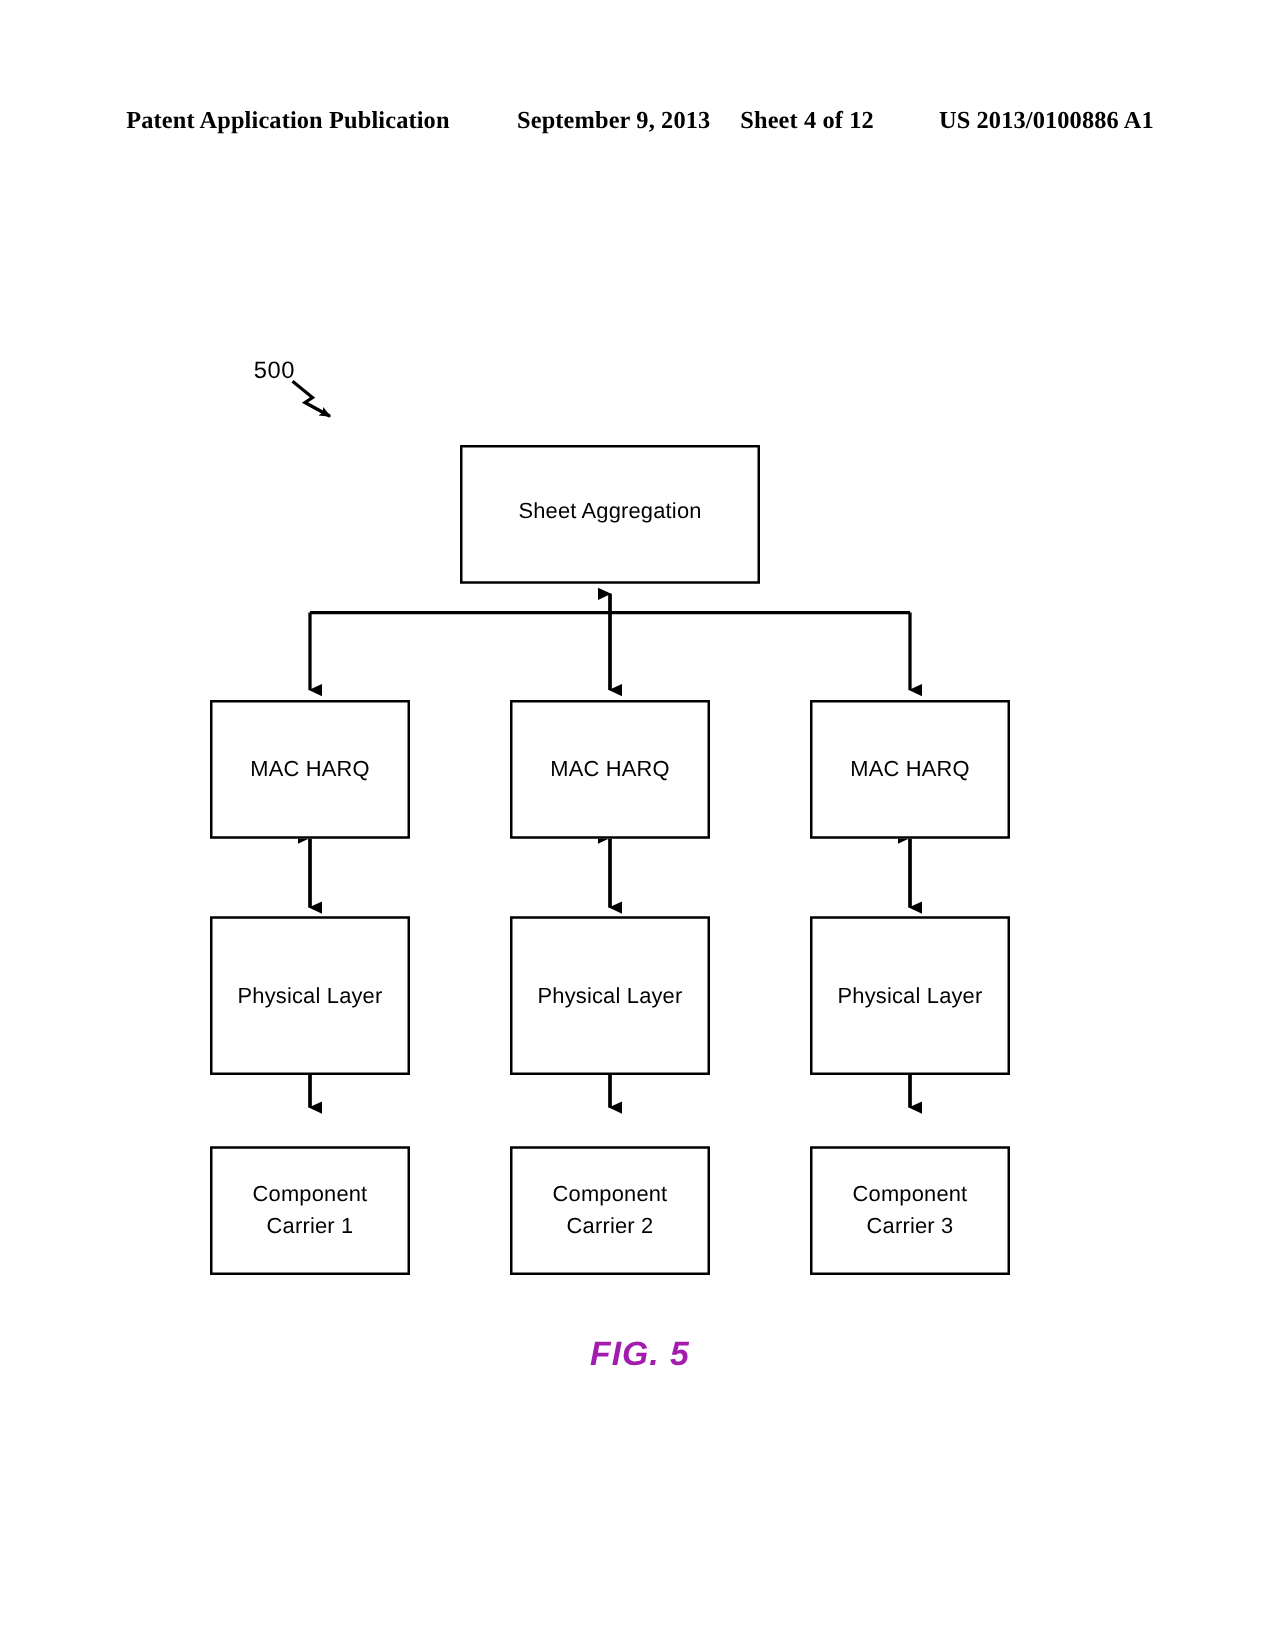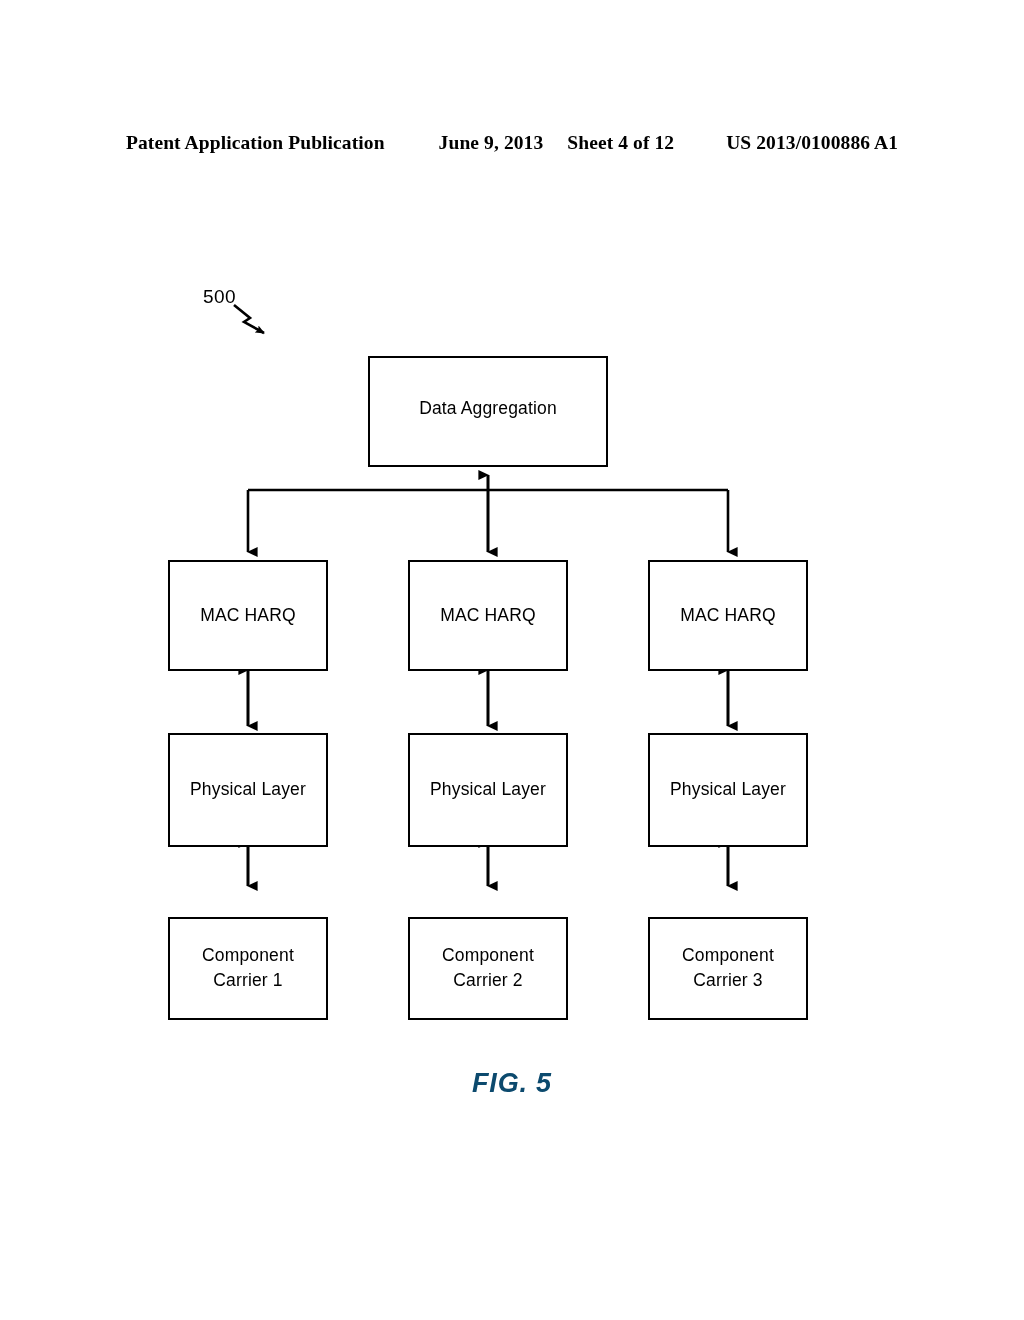--- a/index.html
+++ b/index.html
@@ -22,21 +22,21 @@
     top: 86px;
     left: 0;
     width: 1024px;
     text-align: center;
     font-family: "Liberation Serif", serif;
     font-weight: bold;
     font-size: 19.5px;
     letter-spacing: 0.1px;
     white-space: nowrap;
   }
-  .page-header .seg { display: inline-block; vertical-align: baseline; margin-top: 46px; }
+  .page-header .seg { display: inline-block; vertical-align: baseline; }
   .hdr-gap-1 { display: inline-block; width: 44px; }
   .hdr-gap-2 { display: inline-block; width: 14px; }
   .hdr-gap-3 { display: inline-block; width: 42px; }
 
   
   #figure-canvas {
     position: absolute;
     top: 0;
     left: 0;
     width: 1024px;
@@ -71,21 +71,21 @@
     white-space: pre-line;
     letter-spacing: 0.15px;
   }
 
   #box-data-aggregation {
     left: 368px; top: 356px; width: 240px; height: 111px;
   }
   #box-data-aggregation .node-label { margin-top: -6px; }
 
   .row-mac    { top: 560px;  height: 111px; }
-  .row-phy    { top: 733px;  height: 114px; }
+  .row-phy    { top: 733px;  height: 127px; }
   .row-cc     { top: 893px;  height: 103px; margin-top: 24px; }
 
   .col-1 { left: 168px; width: 160px; }
   .col-2 { left: 408px; width: 160px; }
   .col-3 { left: 648px; width: 160px; }
 
   .row-mac .node-label,
   .row-phy .node-label { margin-top: -1px; }
   .row-cc  .node-label { margin-top: -1px; }
 
@@ -105,30 +105,30 @@
     position: absolute;
     left: 0;
     top: 1068px;
     width: 1024px;
     text-align: center;
     font-family: "Liberation Sans", sans-serif;
     font-weight: bold;
     font-style: italic;
     font-size: 27px;
     letter-spacing: 0.8px;
-    color: #0c4a6e;
+    color: #a21caf;
   }
 </style>
 </head>
 <body>
 
 <div class="page-header">
   <span class="seg">Patent Application Publication</span>
   <span class="hdr-gap-1"></span>
-  <span class="seg">June 9, 2013</span>
+  <span class="seg">September 9, 2013</span>
   <span class="hdr-gap-2"></span>
   <span class="seg">Sheet 4 of 12</span>
   <span class="hdr-gap-3"></span>
   <span class="seg">US 2013/0100886 A1</span>
 </div>
 
 <div id="figure-canvas">
 
   <svg xmlns="http://www.w3.org/2000/svg" viewBox="0 0 1024 1320">
     <defs>
@@ -187,21 +187,21 @@
     </g>
     <g>
       <path d="M728,886 L728,843" fill="none" stroke="#000000" stroke-width="2.6" marker-end="url(#arrow-up)"></path>
       <path d="M728,843 L728,886" fill="none" stroke="#000000" stroke-width="2.6" marker-end="url(#arrow-down)"></path>
     </g>
   </svg>
 
   <div id="ref-500">500</div>
 
   <div class="node-box" id="box-data-aggregation">
-    <span class="node-label">Data Aggregation</span>
+    <span class="node-label">Sheet Aggregation</span>
   </div>
 
   <div class="node-box row-mac col-1">
     <span class="node-label">MAC HARQ</span>
   </div>
   <div class="node-box row-mac col-2">
     <span class="node-label">MAC HARQ</span>
   </div>
   <div class="node-box row-mac col-3">
     <span class="node-label">MAC HARQ</span>

